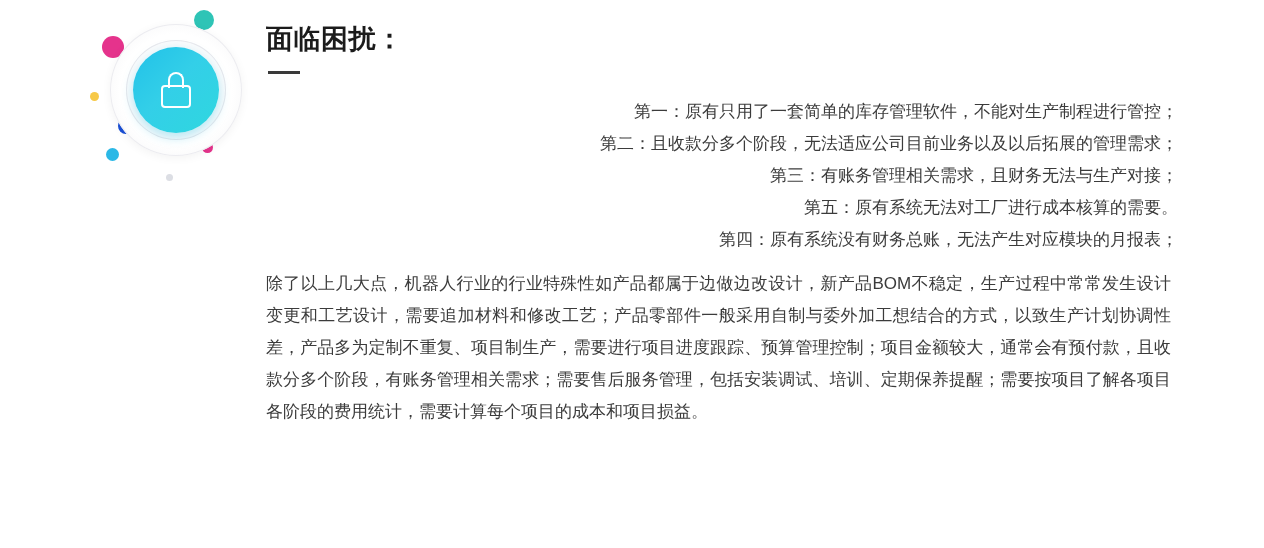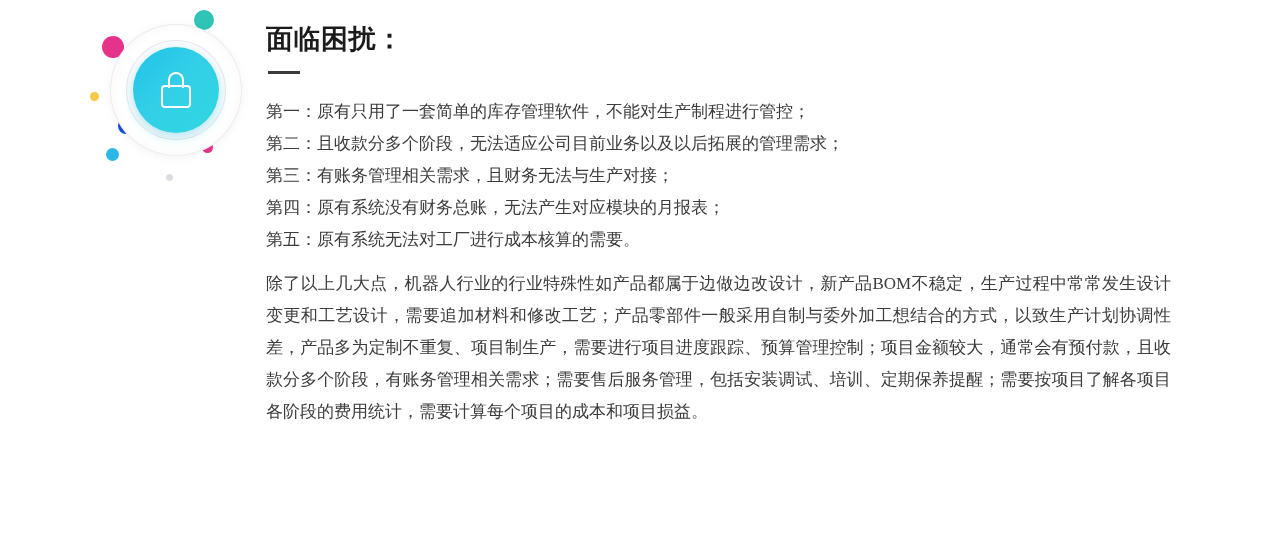--- a/index.html
+++ b/index.html
@@ -12,21 +12,20 @@
     background: #ffffff;
     font-family: "Liberation Sans", "DejaVu Sans", sans-serif;
     color: #2b2b2b;
     overflow: hidden;
   }
   .page {
     position: relative;
     width: 1264px;
     height: 548px;
     box-sizing: border-box;
-    font-family: Liberation Serif, serif;
   }
 
   
   .graphic {
     position: absolute;
     left: 70px;
     top: 6px;
     width: 190px;
     height: 190px;
   }
@@ -118,23 +117,24 @@
     margin: 0;
     line-height: 1.3;
   }
   .rule {
     width: 32px;
     height: 3px;
     background: #3a3a3a;
     margin: 14px 0 22px 2px;
   }
   .list {
-    margin: 0;
+    margin: 8px;
     padding: 0;
     list-style: none;
+    text-align: right;
   }
   .list li {
     font-size: 17px;
     line-height: 32px;
     color: #3b3b3b;
     white-space: nowrap;
   }
   .para {
     margin: 12px 0 0 0;
     font-size: 17px;
@@ -170,20 +170,20 @@
   </div>
 
   <div class="content">
     <h1 class="title">面临困扰：</h1>
     <div class="rule"></div>
 
     <ul class="list">
       <li>第一：原有只用了一套简单的库存管理软件，不能对生产制程进行管控；</li>
       <li>第二：且收款分多个阶段，无法适应公司目前业务以及以后拓展的管理需求；</li>
       <li>第三：有账务管理相关需求，且财务无法与生产对接；</li>
+      <li>第五：原有系统无法对工厂进行成本核算的需要。</li>
       <li>第四：原有系统没有财务总账，无法产生对应模块的月报表；</li>
-      <li>第五：原有系统无法对工厂进行成本核算的需要。</li>
     </ul>
 
     <p class="para">除了以上几大点，机器人行业的行业特殊性如产品都属于边做边改设计，新产品BOM不稳定，生产过程中常常发生设计变更和工艺设计，需要追加材料和修改工艺；产品零部件一般采用自制与委外加工想结合的方式，以致生产计划协调性差，产品多为定制不重复、项目制生产，需要进行项目进度跟踪、预算管理控制；项目金额较大，通常会有预付款，且收款分多个阶段，有账务管理相关需求；需要售后服务管理，包括安装调试、培训、定期保养提醒；需要按项目了解各项目各阶段的费用统计，需要计算每个项目的成本和项目损益。</p>
   </div>
 
 </div>
 
 </body></html>

